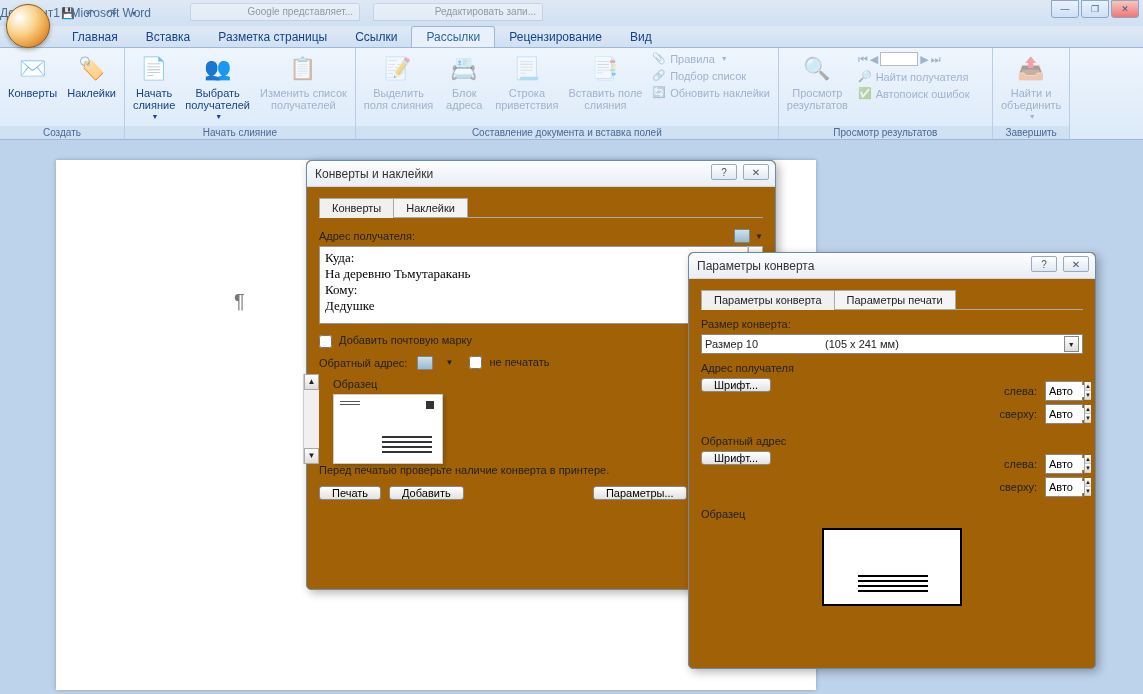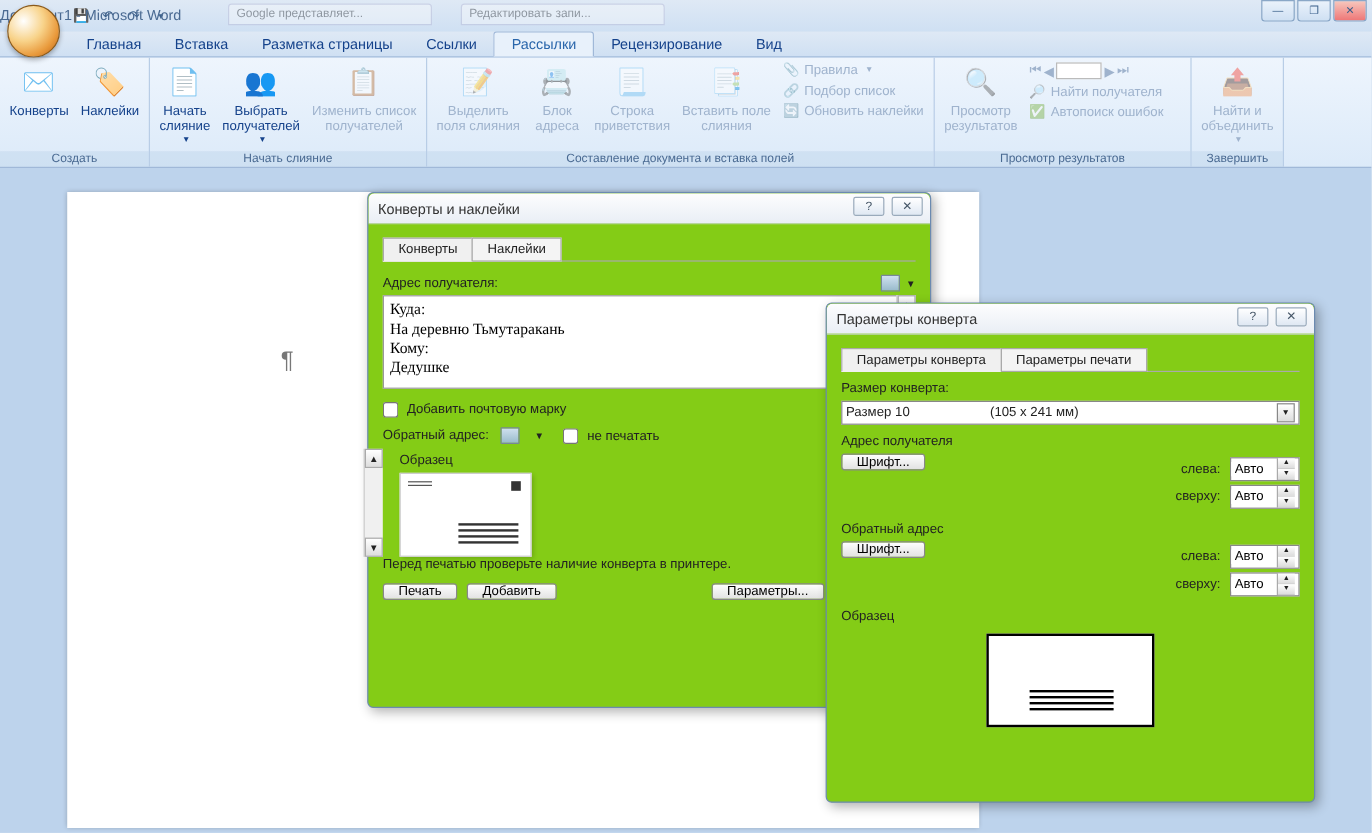--- a/index.html
+++ b/index.html
@@ -6,21 +6,21 @@
   body { background: #bdd3ec; width: 1143px; height: 694px; overflow: hidden; position: relative; font-size: 11px; }
 
   
   .titlebar { height: 26px; background: linear-gradient(#dfe9f5,#cfe0f3); display: flex; align-items: center; position: relative; }
   .office-btn { width: 44px; height: 44px; background: radial-gradient(circle at 30% 30%, #fff, #f8d38a 40%, #e99a3c 70%, #b55b13); border-radius: 50%; border: 1px solid #8a5a1b; position: absolute; left: 6px; top: 4px; z-index: 30; box-shadow: 0 2px 4px rgba(0,0,0,.3); }
   .qat { margin-left: 60px; display: flex; gap: 6px; align-items: center; height:100%; }
   .qat-ico { width:16px; height:16px; display:inline-flex; align-items:center; justify-content:center; color:#3a5f8a; }
   .title-center { position:absolute; left:0; right:0; text-align:left; font-size:12px; color:#4a6a92; pointer-events:none; }
   .win-controls { position:absolute; right:4px; top:0; display:flex; gap:0; }
   .win-btn { width:28px; height:18px; border:1px solid #8aa7c7; background:linear-gradient(#eaf2fb,#cfe0f3); display:flex; align-items:center; justify-content:center; border-radius:0 0 3px 3px; margin-left:2px; font-size:9px; color:#3a5f8a;}
-  .browser-tabs { position:absolute; left:190px; top:3px; display:flex; gap:24px; opacity:.35; }
+  .browser-tabs { position:absolute; left:190px; top:3px; display:flex; gap:13px; opacity:.35;text-align:right; }
   .browser-tab { width:170px; height:18px; background:#fff; border-radius:3px 3px 0 0; border:1px solid #aac; font-size:10px; padding:2px 6px; overflow:hidden; }
 
   
   .ribbon-tabs { height:22px; background:linear-gradient(#dfe9f5,#cfe0f3); display:flex; align-items:flex-end; padding-left:58px; border-bottom:1px solid #a0b8d8; }
   .rtab { padding:3px 14px; color:#15428b; font-size:12px; cursor:pointer; }
   .rtab.active { background:#e8f1fb; border:1px solid #a0b8d8; border-bottom:none; border-radius:3px 3px 0 0; color:#2a66ab; }
 
   
   .ribbon { height:92px; background:linear-gradient(#eef5fd,#dceaf9); border-bottom:1px solid #a0b8d8; display:flex; }
   .rgroup { border-right:1px solid #b8cde6; padding:3px 6px 0 6px; display:flex; flex-direction:column; justify-content:space-between; position:relative; }
@@ -33,21 +33,21 @@
   .rbtn-small.disabled { color:#9fb3cd; }
   .rsmall-stack { display:flex; flex-direction:column; gap:2px; justify-content:center; }
   .dd { font-size:7px; margin-left:2px; }
 
   
   .doc-area { position:absolute; top:140px; left:0; right:0; bottom:0; background:#bdd3ec; }
   .page { position:absolute; left:56px; top:20px; width:760px; height:530px; background:#fff; box-shadow:0 0 4px rgba(0,0,0,.25); }
   .pilcrow { position:absolute; left:178px; top:130px; font-size:20px; color:#777; }
 
   
-  .dialog { position:absolute; background:#84cc16; border:1px solid #6b8ab0; box-shadow:3px 3px 10px rgba(0,0,0,.3); border-radius:5px; }
+  .dialog { position:absolute; background:#a16207; border:1px solid #6b8ab0; box-shadow:3px 3px 10px rgba(0,0,0,.3); border-radius:5px; }
   .dlg-title { height:26px; background:linear-gradient(#fdfdfe,#e9eef5); border-bottom:1px solid #cfd7e2; display:flex; align-items:center; padding:0 8px; font-size:12px; color:#333; border-radius:5px 5px 0 0; position:relative; }
   .dlg-ctrls { position:absolute; right:6px; top:3px; display:flex; gap:6px; }
   .dlg-ctrl { width:26px; height:16px; border:1px solid #9ab; background:linear-gradient(#fff,#dfe8f3); border-radius:2px; display:flex; align-items:center; justify-content:center; font-size:10px; color:#456; cursor:pointer; }
   .dlg-body { padding:10px 12px; font-size:11px; color:#222; }
 
   
   .dlg1 { left:306px; top:160px; width:470px; height:430px; z-index:40; }
   .tabset { display:flex; border-bottom:1px solid #aaa; margin-bottom:8px; }
   .dtab { padding:3px 12px; border:1px solid #aaa; background:#f4f4f4; margin-right:-1px; font-size:11px; cursor:pointer; position:relative; top:1px; }
   .dtab.active { background:#f0f0f0; border-bottom:1px solid #f0f0f0; }
@@ -64,21 +64,21 @@
   .book-ico { width:16px; height:14px; display:inline-block; border:1px solid #789; border-radius:1px; background:linear-gradient(#cfe0f0,#9bc); position:relative; vertical-align:middle; }
   .scrollbar { position:absolute; right:0; top:0; bottom:0; width:16px; background:#f0f0f0; border-left:1px solid #ccc; }
   .sb-btn { height:16px; border:1px solid #aaa; background:linear-gradient(#fff,#ddd); display:flex; align-items:center; justify-content:center; font-size:8px; }
   .sb-track { flex:1; }
 
   
   .dlg2 { left:688px; top:252px; width:408px; height:417px; z-index:50; }
   .fieldset-label { font-size:11px; color:#222; }
   .combo { width:100%; height:20px; border:1px solid #888; background:#fff; display:flex; align-items:center; justify-content:space-between; padding:0 3px; font-size:11px; }
   .combo-dd { width:16px; height:16px; border:1px solid #888; background:linear-gradient(#fff,#ddd); display:flex; align-items:center; justify-content:center; font-size:7px; }
-  .spin { width:58px; height:20px; border:1px solid #888; background:#fff; display:flex; align-items:center; position:relative; }
+  .spin { width:38px; height:20px; border:1px solid #888; background:#fff; display:flex; align-items:center; position:relative; }
   .spin input { border:none; width:38px; padding:0 3px; font-size:11px; outline:none; }
   .spin-btns { width:15px; display:flex; flex-direction:column; border-left:1px solid #aaa; }
   .spin-btns div { height:9px; font-size:6px; text-align:center; background:linear-gradient(#fff,#ddd); border-bottom:1px solid #ccc; line-height:8px; }
   .row { display:flex; align-items:center; justify-content:flex-end; gap:8px; margin:3px 0; }
   .row .rlabel { font-size:11px; min-width:50px; text-align:right;}
   .sample2 { width:140px; height:78px; border:2px solid #000; background:#fff; position:relative; margin:8px auto; }
   .sample2-lines { position:absolute; left:34px; bottom:12px; width:70px; }
   .sample2-lines div { height:2px; background:#000; margin-top:3px; }
 </style>
 </head>

